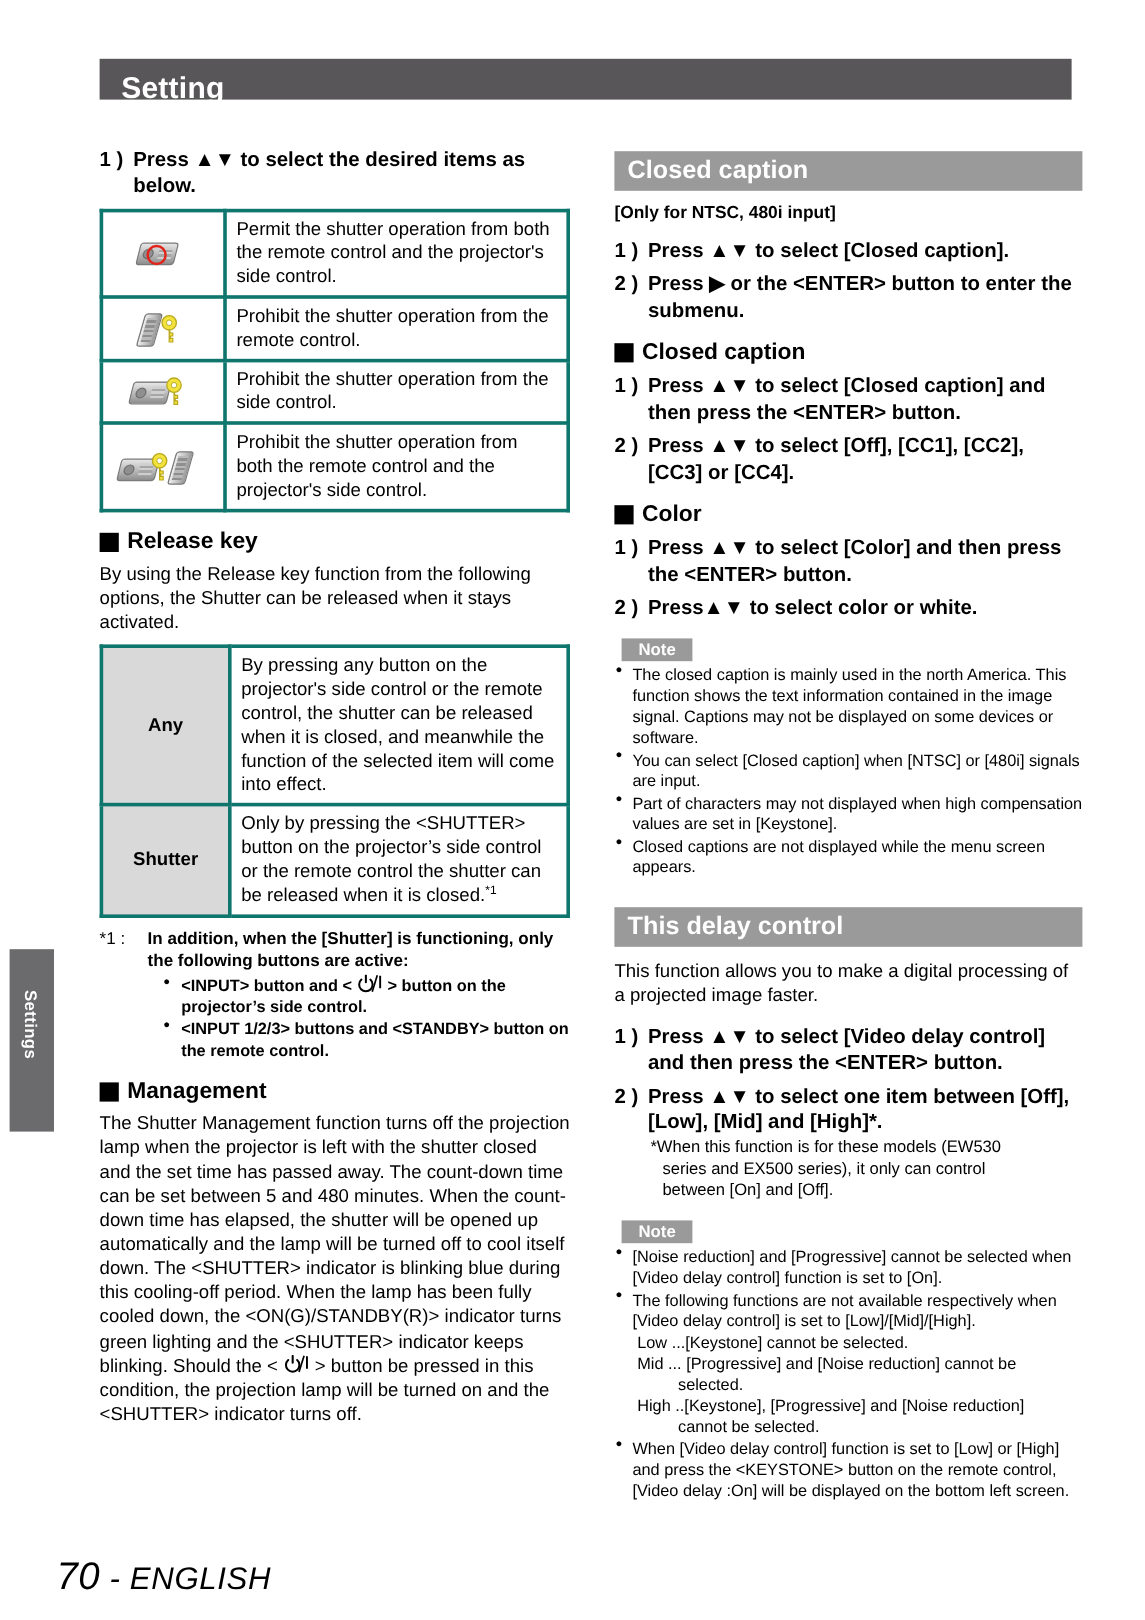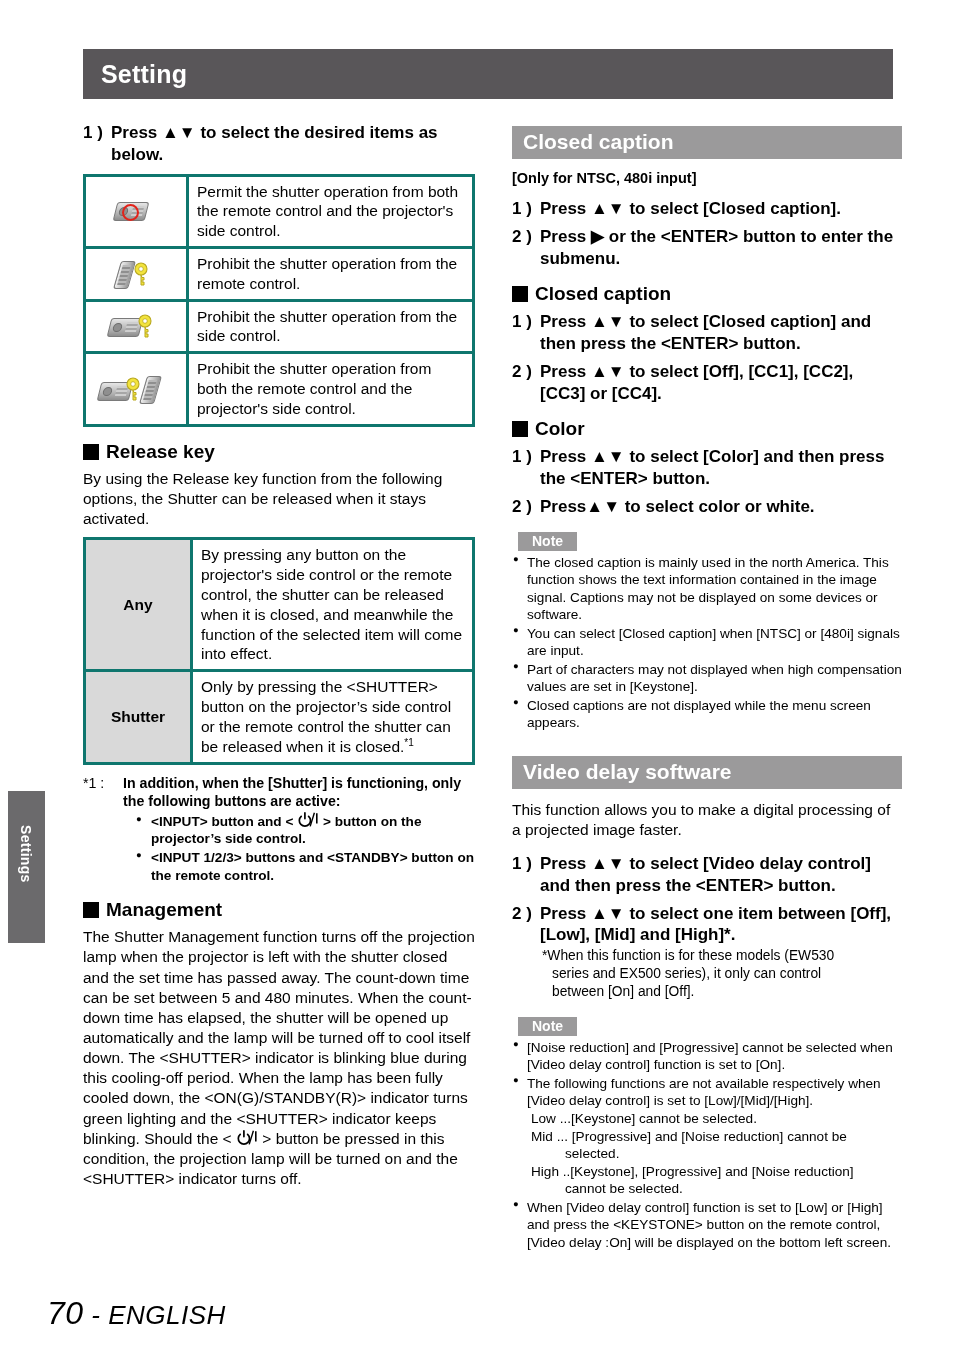--- a/index.html
+++ b/index.html
@@ -15,21 +15,21 @@
     color: #000000;
     overflow: hidden;
   }
 
   
   .page-header {
     position: absolute;
     left: 83px;
     top: 49px;
     width: 810px;
-    height: 50px;
+    height: 34px;
     background: #595659;
   }
   .page-header-title {
     position: absolute;
     left: 18px;
     top: 11px;
     font-size: 25px;
     font-weight: bold;
     color: #ffffff;
     letter-spacing: .2px;
@@ -475,21 +475,21 @@
     <span class="note-badge">Note</span>
     <ul class="note-list">
       <li>The closed caption is mainly used in the north America. This function shows the text information contained in the image signal. Captions may not be displayed on some devices or software.</li>
       <li>You can select [Closed caption] when [NTSC] or [480i] signals are input.</li>
       <li>Part of characters may not displayed when high compensation values are set in [Keystone].</li>
       <li>Closed captions are not displayed while the menu screen appears.</li>
     </ul>
   </div>
 
   <div class="sec-bar" style="margin-top:24px;">
-    <div class="sec-bar-title">Video delay software</div>
+    <div class="sec-bar-title">This delay control</div>
   </div>
 
   <div class="body-text" style="margin-bottom:13px;">This function allows you to make a digital processing of a projected image faster.</div>
 
   <div class="step">
     <span class="num">1 )</span>
     <span class="txt">Press ▲▼ to select [Video delay control] and then press the &lt;ENTER&gt; button.</span>
   </div>
   <div class="step" style="margin-bottom:1px;">
     <span class="num">2 )</span>

